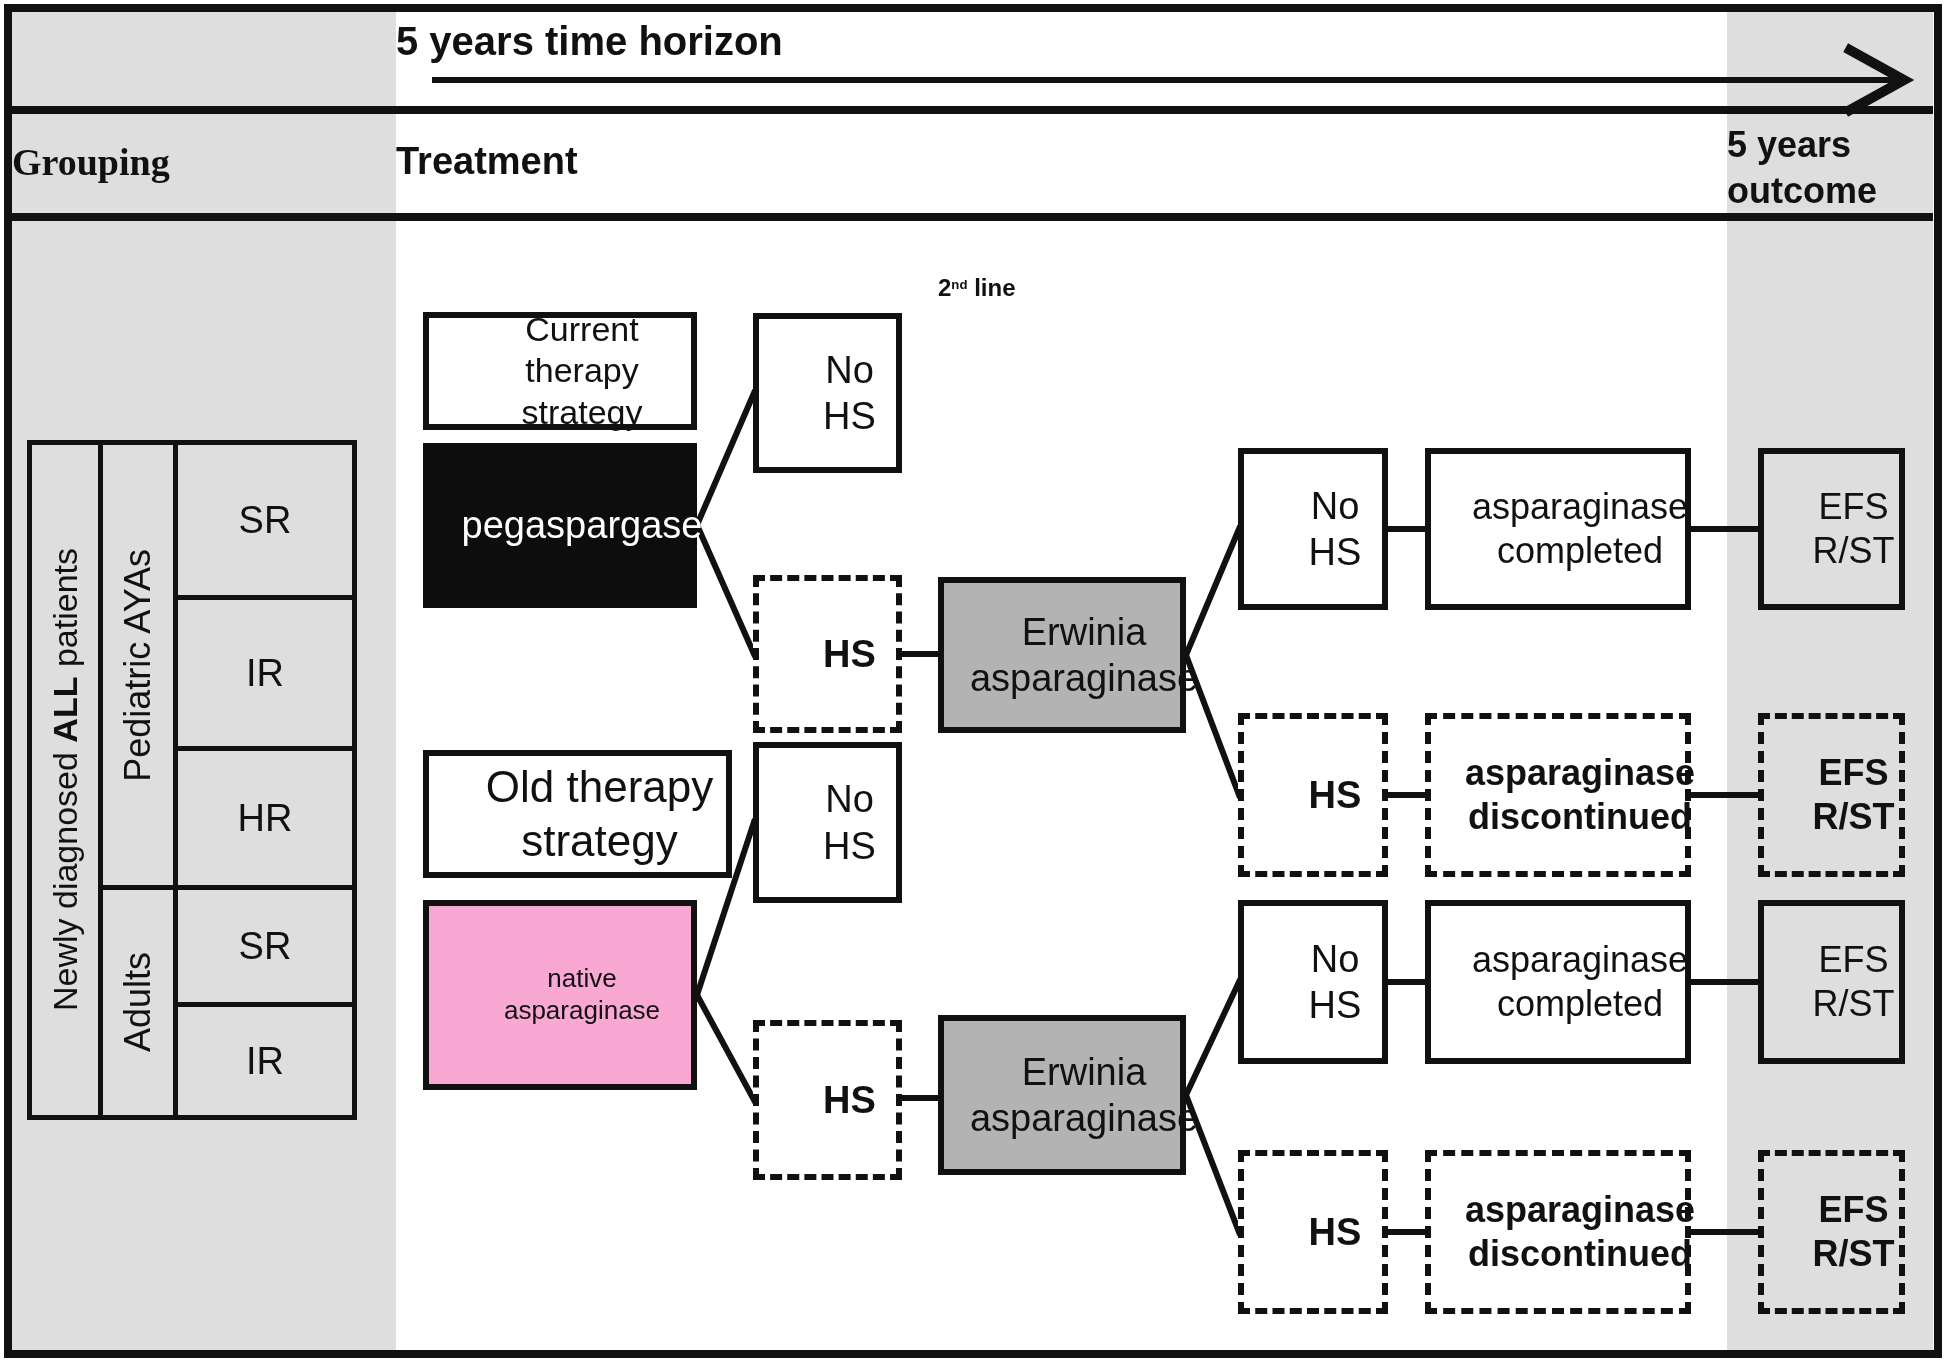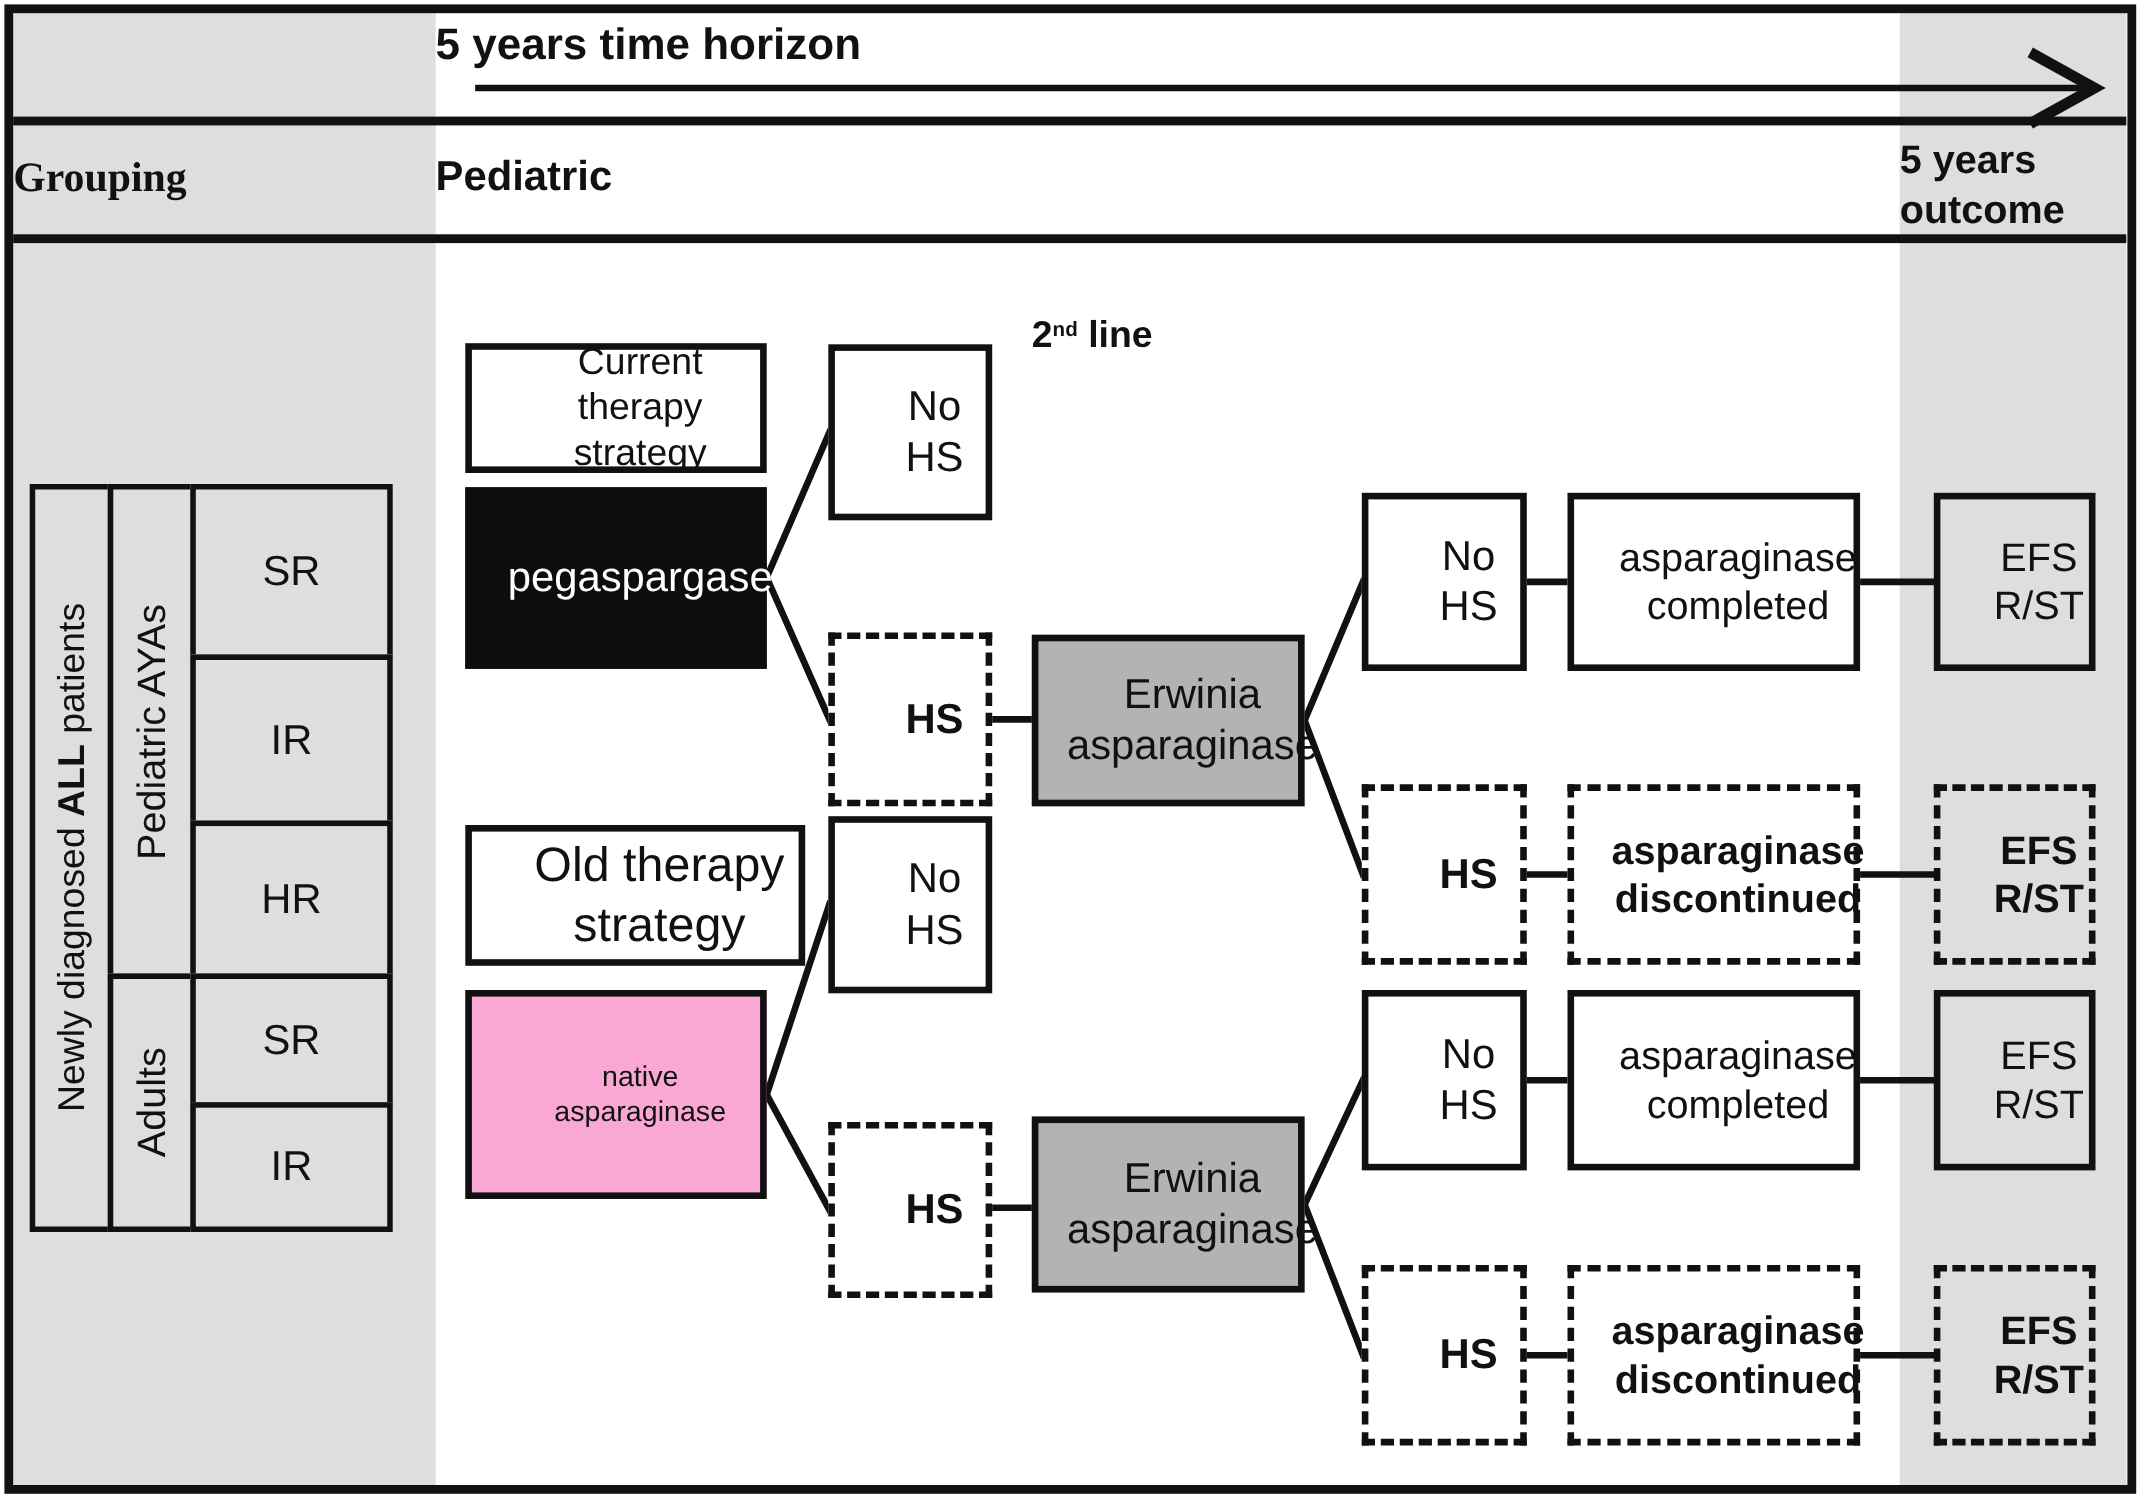--- a/index.html
+++ b/index.html
@@ -64,25 +64,25 @@
       <line x1="1388" y1="1232" x2="1425" y2="1232"></line>
       <line x1="1691" y1="1232" x2="1758" y2="1232"></line>
     </g>
   </svg>
 
   <div class="abs" style="left:4px;top:4px;width:1938px;height:1354px;border:8px solid #111;z-index:4;"></div>
 
   <div class="abs hdr lbl" style="left:396px;top:12px;width:1537px;height:58px;font-size:40px;line-height:58px;">5 years time horizon</div>
 
   <div class="abs hdr lbl" style="left:12px;top:140px;width:384px;font-size:38px;font-family:Liberation Serif, serif;">Grouping</div>
-  <div class="abs hdr lbl" style="left:396px;top:140px;width:1331px;font-size:38px;">Pediatric</div>
+  <div class="abs hdr lbl" style="left:396px;top:140px;width:1331px;font-size:38px;">Treatment</div>
   <div class="abs hdr lbl" style="left:1727px;top:122px;width:206px;font-size:36px;line-height:46px;">5 years
 outcome</div>
 
-  <div class="abs hdr lbl" style="left:938px;top:246px;width:248px;font-size:34px;">
+  <div class="abs hdr lbl" style="left:938px;top:246px;width:248px;font-size:24px;">
     <span>2</span><span class="sup">nd</span><span> line</span>
   </div>
 
   <div class="abs cell" style="left:27px;top:440px;width:76px;height:680px;font-size:34px;">
     <span class="vtext"><span>Newly diagnosed </span><b>ALL</b><span> patients</span></span>
   </div>
   <div class="abs cell" style="left:98px;top:440px;width:80px;height:450px;font-size:36px;">
     <span class="vtext">Pediatric AYAs</span>
   </div>
   <div class="abs cell" style="left:98px;top:885px;width:80px;height:235px;font-size:36px;">

